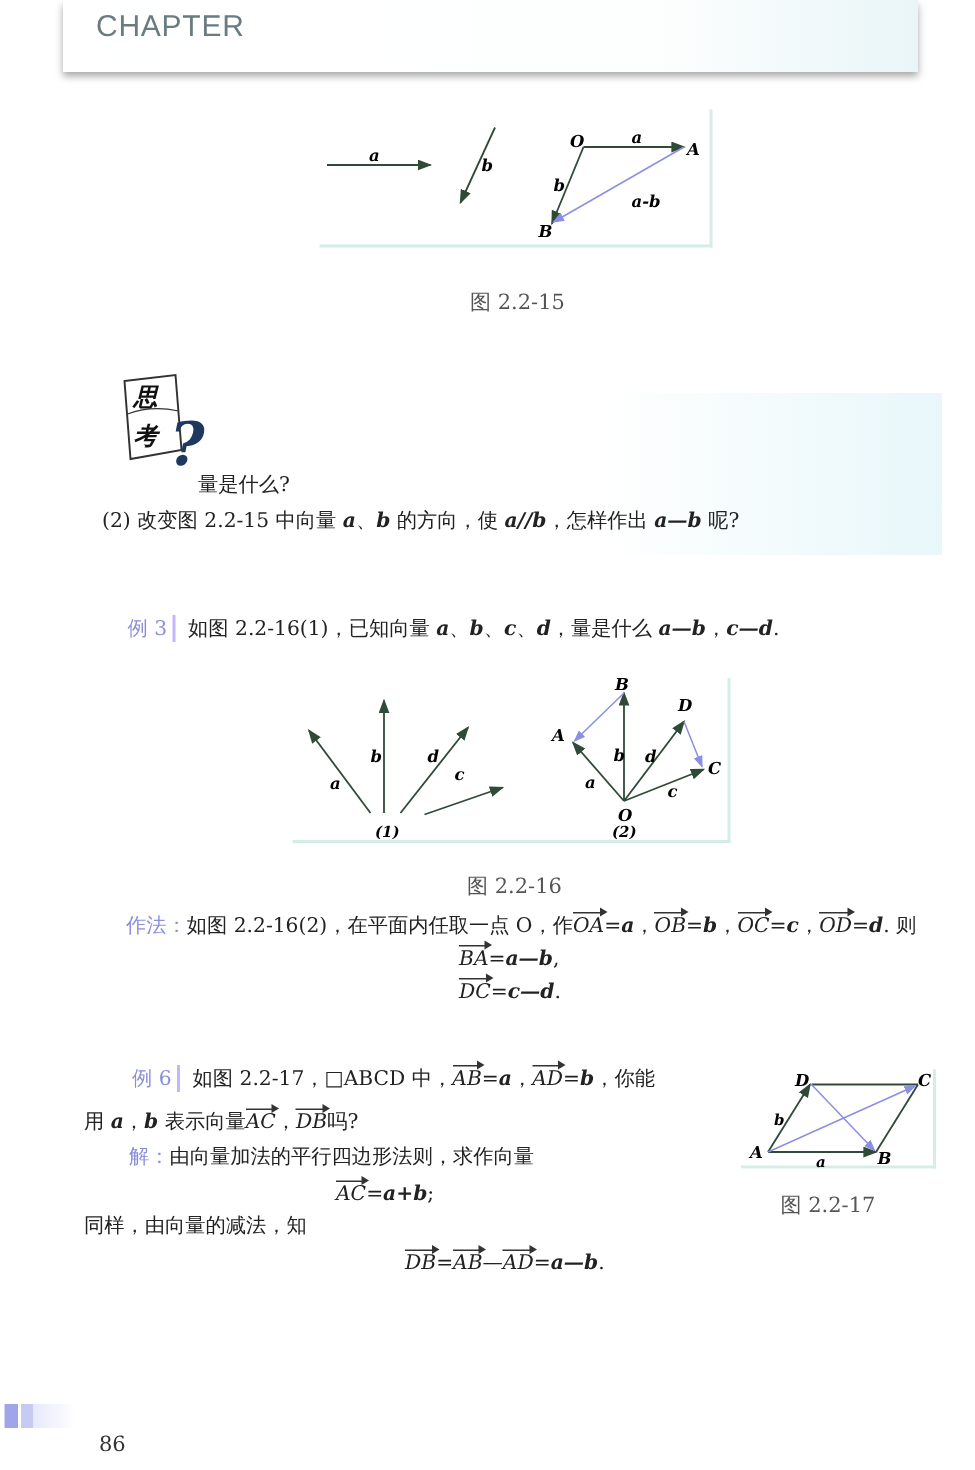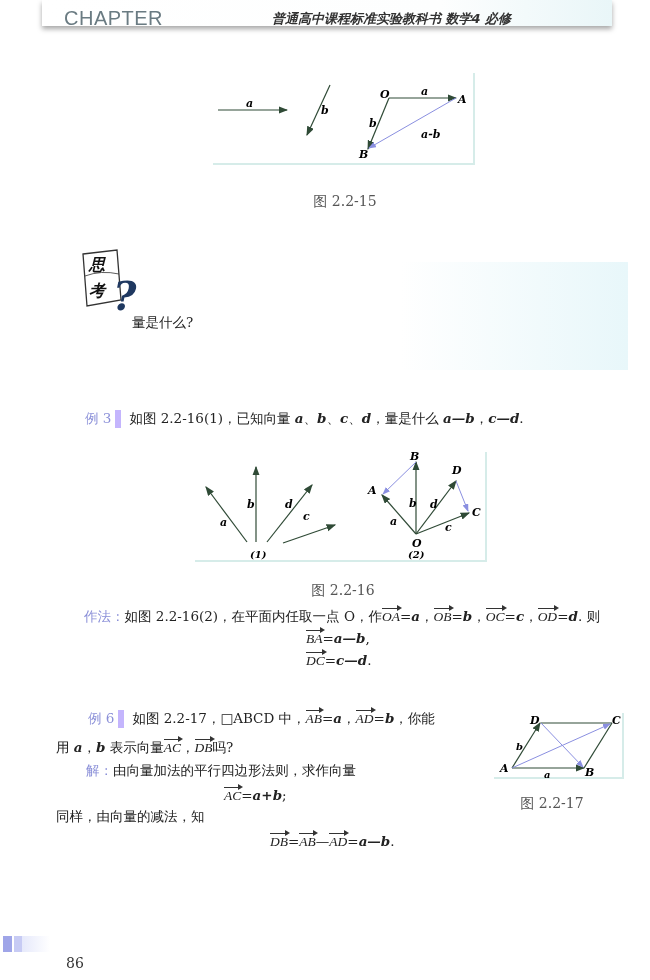--- a/index.html
+++ b/index.html
@@ -1,20 +1,20 @@
 <!DOCTYPE html>
 <html><head>
 <meta charset="utf-8">
 <style>
   * { box-sizing: border-box; margin: 0; padding: 0; }
   html, body { width: 650px; height: 980px; background: #ffffff; overflow: hidden; }
   body { position: relative; font-family: "DejaVu Serif", serif; color: #222; }
 
   .header {
-    position: absolute; left: 42px; top: 0; width: 570px; height: 26px;
+    position: absolute; left: 42px; top: 0; width: 570px; height: 48px;
     background: linear-gradient(90deg, #ffffff 0%, #fdfefe 70%, #e9f6f8 100%);
     box-shadow: 0 3px 5px rgba(0,0,0,0.35);
   }
   .header .chapter {
     position: absolute; left: 22px; top: 7px; font-family: "Liberation Sans", sans-serif;
     font-size: 20px; color: #6a7b82; letter-spacing: 0.5px;
   }
   .header .book {
     position: absolute; left: 230px; top: 10px; font-family: "DejaVu Sans", sans-serif;
     font-size: 13px; font-style: italic; font-weight: bold; color: #333;
@@ -31,43 +31,42 @@
     position: absolute; left: 60px; top: 262px; width: 568px; height: 108px;
     background: linear-gradient(90deg, #ffffff 0%, #ffffff 60%, #e8f7fa 100%);
   }
   .think-icon { position: absolute; left: 15px; top: -14px; width: 70px; height: 70px; }
   .t-line { position: absolute; font-size: 13.5px; white-space: nowrap; }
 
   .p { position: absolute; font-size: 13.5px; white-space: nowrap; }
   .label { color: #8a8fd8; }
   b.v { font-style: italic; font-family: "DejaVu Serif", serif; }
   .vec {
-    display: inline-block; position: relative; font-style: italic; padding-top: 3px; font-family: Liberation Serif, serif;
+    display: inline-block; position: relative; font-style: italic; padding-top: 3px;
   }
   .vec::before {
     content: ""; position: absolute; left: 0; right: 0; top: 2px; border-top: 1px solid #333;
   }
   .vec::after {
     content: ""; position: absolute; right: -2px; top: -1px; border-left: 5px solid #333;
     border-top: 3px solid transparent; border-bottom: 3px solid transparent;
   }
-  .label-bar { display: inline-block; border-right: 6px solid #c4b5fd; padding-right: 4px; margin-right: 8px; }
+  .label-bar { display: inline-block; border-right: 2px solid #c4b5fd; padding-right: 4px; margin-right: 8px; }
 
   .page-no {
     position: absolute; left: 66px; top: 937px; font-size: 14px; color: #333; margin-top: 18px;
   }
   .page-bars { position: absolute; left: 2px; top: 936px; }
   .page-bars span { position: absolute; top: 0; height: 16px; }
 </style>
 </head>
 <body>
 
 <div class="header">
   <span class="chapter">CHAPTER</span>
-  <span class="book">普通高中课程标准实验教科书   数学4   必修</span>
 </div>
 
 <div class="fig-box" style="left:213px; top:73px; width:262px; height:92px;">
   <svg width="262" height="92" viewBox="0 0 262 92">
     <defs>
       <marker id="ah" markerWidth="8" markerHeight="8" refX="7" refY="3" orient="auto">
           <path d="M0,0 L8,3 L0,6 z" fill="#2f4a36"></path>
         </marker>
       <marker id="ahp" markerWidth="8" markerHeight="8" refX="7" refY="3" orient="auto">
           <path d="M0,0 L8,3 L0,6 z" fill="#8a8fe0"></path>
@@ -92,20 +91,23 @@
 
 <div class="think">
   <svg class="think-icon" viewBox="0 0 70 70">
     <path d="M8,6 L42,2 L46,52 L12,58 Z" fill="#ffffff" stroke="#333" stroke-width="1.3"></path>
     <path d="M10,28 Q26,22 44,26" fill="none" stroke="#333" stroke-width="0.8"></path>
     <text x="14" y="22" font-size="16" font-style="normal" fill="#111">思</text>
     <text x="14" y="48" font-size="16" font-style="normal" fill="#111">考</text>
     <text x="38" y="62" font-size="40" font-style="normal" font-weight="bold" fill="#1f3860">?</text>
   </svg>
   <div class="t-line" style="left:72px; top:52px;">量是什么?</div>
+  <div class="t-line" style="left:8px; top:76px;">
+    <span>(2) 改变图 2.2-15 中向量 </span><b class="v">a</b><span>、</span><b class="v">b</b><span> 的方向，使 </span><b class="v">a//b</b><span>，怎样作出 </span><b class="v">a—b</b><span> 呢?</span>
+  </div>
 </div>
 
 <div class="p" style="left:85px; top:410px;">
   <span class="label label-bar">例 3</span><span>如图 2.2-16(1)，已知向量 </span><b class="v">a</b><span>、</span><b class="v">b</b><span>、</span><b class="v">c</b><span>、</span><b class="v">d</b><span>，量是什么 </span><b class="v">a—b</b><span>，</span><b class="v">c—d</b><span>.</span>
 </div>
 
 <div class="fig-box" style="left:195px; top:452px; width:292px; height:110px;">
   <svg width="292" height="110" viewBox="0 0 292 110">
 
     <line x1="52" y1="90" x2="11" y2="35" stroke="#2f4a36" stroke-width="1.2" marker-end="url(#ah)"></line>

